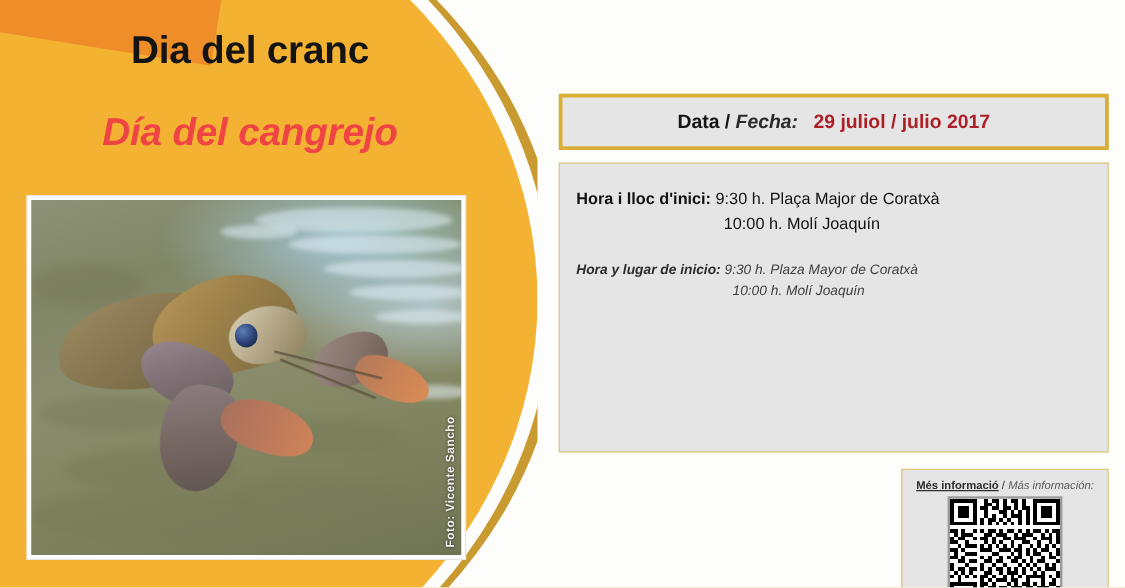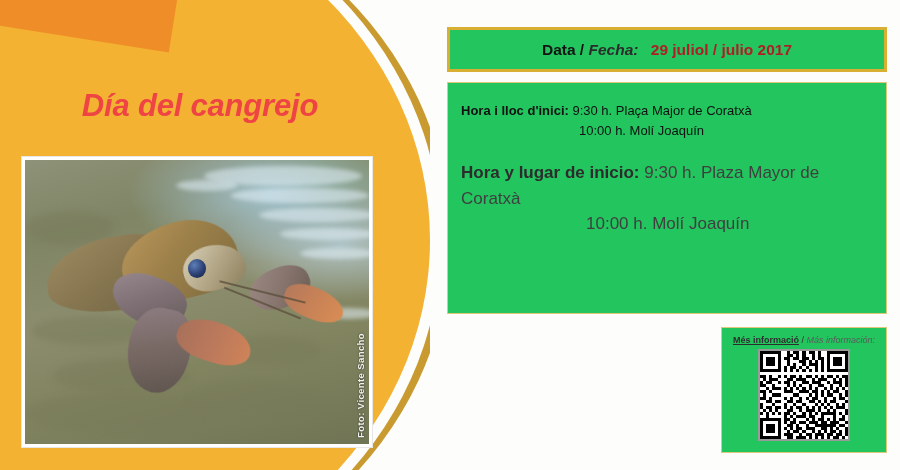--- a/index.html
+++ b/index.html
@@ -207,22 +207,23 @@
   
   .right-col {
     position: absolute;
     left: 447px;
     top: 0;
     width: 440px;
     height: 470px;
   }
 
   .box {
-    background: #22c55e;
+    background: #e5e5e5;
     box-sizing: border-box;
+    margin-top: 48px;
   }
   .date-box {
     position: absolute;
     left: 0; top: 27px;
     width: 440px;
     height: 45px;
     border: 3px solid #d9af33;
     display: flex;
     align-items: center;
     justify-content: center;
@@ -263,21 +264,22 @@
 
   .es-para {
     font-size: 12.5px;
     font-style: italic;
     font-weight: bold;
     color: #3a3a3a;
     line-height: 1.5;
     margin: 0 0 16px 0;
   }
   .es-sched {
-    font-size: 17px;
+    font-size: 11px;
+    font-style: italic;
     color: #3f3f3f;
     line-height: 1.5;
     margin: 0;
   }
   .es-sched .k { font-weight: bold; color: #2c2c2c; }
   .es-sched .row2 { display: block; padding-left: 125px; }
 
   
   .contact-box {
     position: absolute;
@@ -349,20 +351,21 @@
 <body>
 
 <div id="poster">
 
   <div class="left-panel">
     <div class="orange-blob"></div>
     <div class="gold-arc"></div>
     <div class="corner-stripe"></div>
   </div>
 
+  <div class="title-ca">Dia del cranc</div>
   <div class="title-es">Día del cangrejo</div>
 
   <div class="photo-frame">
     <div class="photo">
 
       <div class="water-streak" style="left:52%;top:2%;width:46%;height:7%;"></div>
       <div class="water-streak" style="left:60%;top:10%;width:40%;height:5%;"></div>
       <div class="water-streak" style="left:68%;top:17%;width:34%;height:5%;"></div>
       <div class="water-streak" style="left:74%;top:24%;width:28%;height:4%;"></div>
       <div class="water-streak" style="left:80%;top:31%;width:22%;height:4%;"></div>

